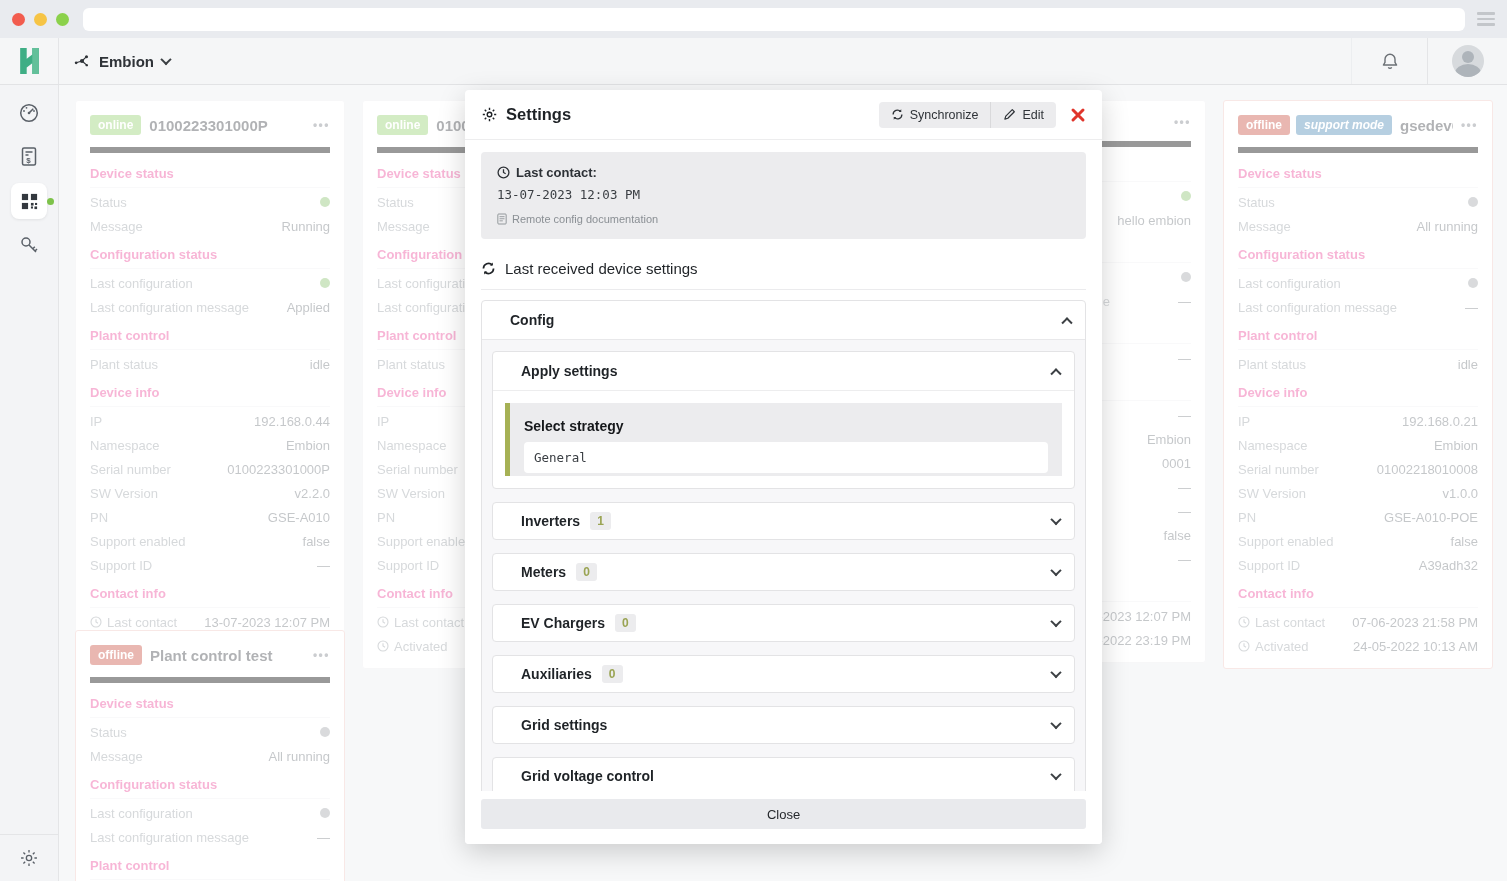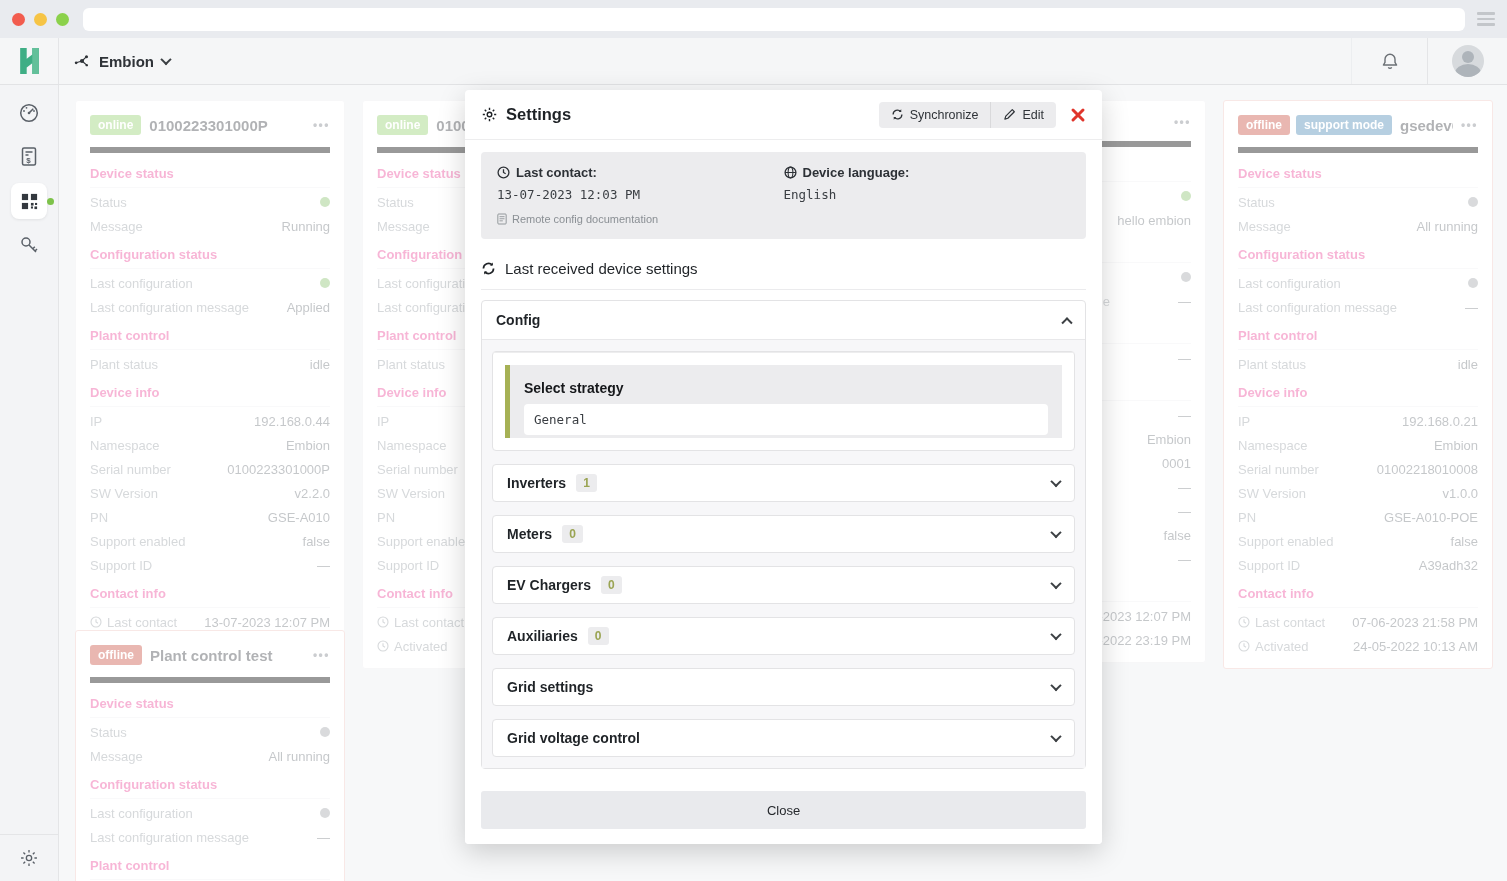--- a/index.html
+++ b/index.html
@@ -43,21 +43,21 @@
 
   
   .content { position:absolute; left:59px; top:85px; right:0; bottom:0; background:#ecedf0; }
   .card { position:absolute; width:270px; background:#fff; border:1px solid #ececee; border-radius:3px; padding:14px 14px 10px; }
   .card[data-state="offline"] { border-color:#eec6c1; }
   .pos-1{left:16px;top:15px} .pos-2{left:303px;top:15px} .pos-3{left:590px;top:15px}
   .pos-4{left:877px;top:15px} .pos-5{left:1164px;top:15px} .pos-6{left:16px;top:545px}
   .card-head { display:flex; align-items:center; gap:8px; padding-bottom:12px; border-bottom:6px solid #000000; margin-bottom:4px; }
   .badges { display:flex; gap:6px; }
   .badge { font-size:12px; font-weight:700; color:#fff; padding:3px 8px; border-radius:3px; white-space:nowrap; }
-  .badge-online { background:#91cf6b; } .badge-offline { background:#c94c3d; } .badge-support_mode { background:#4a87b4; }
+  .badge-online { background:#91cf6b; } .badge-offline { background:#c94c3d; } .badge-support_mode { background:#4a87b4;font-style:italic; }
   .card-title { font-weight:700; font-size:15px; color:#3c4046; flex:1; white-space:nowrap; overflow:hidden; }
   .menu-dots { color:#7e838a; font-size:12px; font-weight:700; letter-spacing:1.5px; cursor:pointer; }
   .sec-h { font-weight:700; font-size:13px; color:#ec4899; padding:9px 0 6px; border-bottom:1px solid #f0f0f2; margin-bottom:2px; }
   .crow { display:flex; justify-content:space-between; align-items:center; padding:4.5px 0; font-size:13px; }
   .lbl { color:#9aa0a6; display:flex; align-items:center; gap:5px; }
   .val { color:#6f757c; text-align:right; white-space:nowrap; }
   .dot { width:10px; height:10px; border-radius:50%; }
   .dot-green{ background:#87c06b; } .dot-gray{ background:#a0a4a8; }
 
   .dim { position:absolute; inset:0; background:rgba(255,255,255,.6); z-index:5; }
@@ -75,31 +75,31 @@
   .m-body { flex:1; overflow:hidden; padding:12px 16px 0; }
   .info-box { background:#ececee; border-radius:4px; padding:13px 16px 14px; display:grid; grid-template-columns:1fr 1fr; }
   .info-label { font-weight:700; font-size:13px; color:#2d3136; display:flex; gap:6px; align-items:center; }
   .info-value { font-family:"DejaVu Sans Mono", monospace; font-size:12.5px; color:#3a3e43; margin-top:7px; }
   .doc-link { margin-top:11px; font-size:11px; color:#8a8f94; display:flex; gap:5px; align-items:center; cursor:pointer; }
   .m-section-title { display:flex; gap:9px; align-items:center; font-weight:400; font-size:15px; color:#1f2327; margin:21px 0 0; }
   .m-hr { border-top:1px solid #ebebed; margin:12px 0 10px; }
   .acc { border:1px solid #e3e3e5; border-radius:4px; background:#fff; }
   .acc-head { display:flex; align-items:center; padding:0 14px; height:38px; cursor:pointer; }
   .acc-head.sm { height:36px; }
-  .acc-label { font-weight:700; font-size:14px; color:#1f2327; }
+  .acc-label { font-weight:700; font-size:14px; color:#1f2327;margin-left:14px; }
   .acc-head .chev { margin-left:auto; border-color:#3c4044; }
   .config-body { border-top:1px solid #e8e8ea; background:#f7f7f9; padding:11px 10px; display:flex; flex-direction:column; gap:13px; }
   .apply-body { border-top:1px solid #ededee; padding:12px; }
   .strategy { border-left:5px solid #a6b155; background:#ececee; padding:15px 14px 3px; }
   .strategy-label { font-weight:700; font-size:14px; color:#16181b; margin-bottom:8px; }
   .strategy-select { background:#fff; border-radius:4px; padding:8px 10px; font-family:"DejaVu Sans Mono", monospace;
     font-size:12.5px; color:#3a3e43; cursor:pointer; }
   .count-badge { margin-left:10px; background:#ececee; color:#9aa453; font-size:12px; font-weight:700; padding:2px 7px; border-radius:3px; }
   .m-footer { flex:0 0 auto; padding:8px 16px 15px; background:#fff; }
-  .close-btn { width:100%; height:38px; background:#e9eaed; border:none; border-radius:3px; font-size:13px;
+  .close-btn { width:100%; height:30px; background:#e9eaed; border:none; border-radius:3px; font-size:13px;
     color:#26292d; cursor:pointer; font-family:inherit; }
   svg { display:block; }
 </style>
 </head>
 <body>
 
 <div class="browser-bar">
   <div class="lights">
     <span class="light light-red"></span>
     <span class="light light-yellow"></span>
@@ -689,50 +689,43 @@
         </div>
         <div class="info-value">13-07-2023 12:03 PM</div>
         <div class="doc-link">
           <svg width="10" height="12" viewBox="0 0 12 14">
               <rect x="1" y="1" width="10" height="12" rx="1" fill="none" stroke="#8a8f94" stroke-width="1.1"></rect>
               <path d="M3 4.2h6M3 6.7h6M3 9.2h4" stroke="#8a8f94" stroke-width="1"></path>
             </svg>
           <span>Remote config documentation</span>
         </div>
       </div>
-      <div>
-        <div class="info-label">
-          <svg width="13" height="13" viewBox="0 0 12 12">
-              <circle cx="6" cy="6" r="5" fill="none" stroke="#2d3136" stroke-width="1.2"></circle>
-              <ellipse cx="6" cy="6" rx="2.2" ry="5" fill="none" stroke="#2d3136" stroke-width="1"></ellipse>
-              <path d="M1 6h10" stroke="#2d3136" stroke-width="1"></path>
-            </svg>
-          <span>Device language:</span>
-        </div>
-        <div class="info-value">English</div>
-      </div>
     </div>
 
     <div class="m-section-title">
       <svg width="15" height="15" viewBox="0 0 16 16">
           <path d="M13.4 8a5.4 5.4 0 0 1-9.4 3.6M2.6 8a5.4 5.4 0 0 1 9.4-3.6" fill="none" stroke="#1f2327" stroke-width="1.8"></path>
           <path d="M12.6 1.6v3.2H9.4z" fill="#1f2327"></path>
           <path d="M3.4 14.4v-3.2h3.2z" fill="#1f2327"></path>
         </svg>
       <span>Last received device settings</span>
     </div>
     <div class="m-hr"></div>
 
     <div class="acc">
       <div class="acc-head">
         <span class="acc-label">Config</span>
         <span class="chev up"></span>
       </div>
       <div class="config-body">
         <div class="acc">
+          <div class="acc-head">
+            <span class="acc-label">Apply settings</span>
+            <span class="chev up"></span>
+          </div>
           <div class="apply-body">
             <div class="strategy">
               <div class="strategy-label">Select strategy</div>
               <div class="strategy-select">General</div>
             </div>
           </div>
         </div>
         <div id="acc-list" style="display:flex;flex-direction:column;gap:13px;">
             <div class="acc">
     <div class="acc-head sm">

